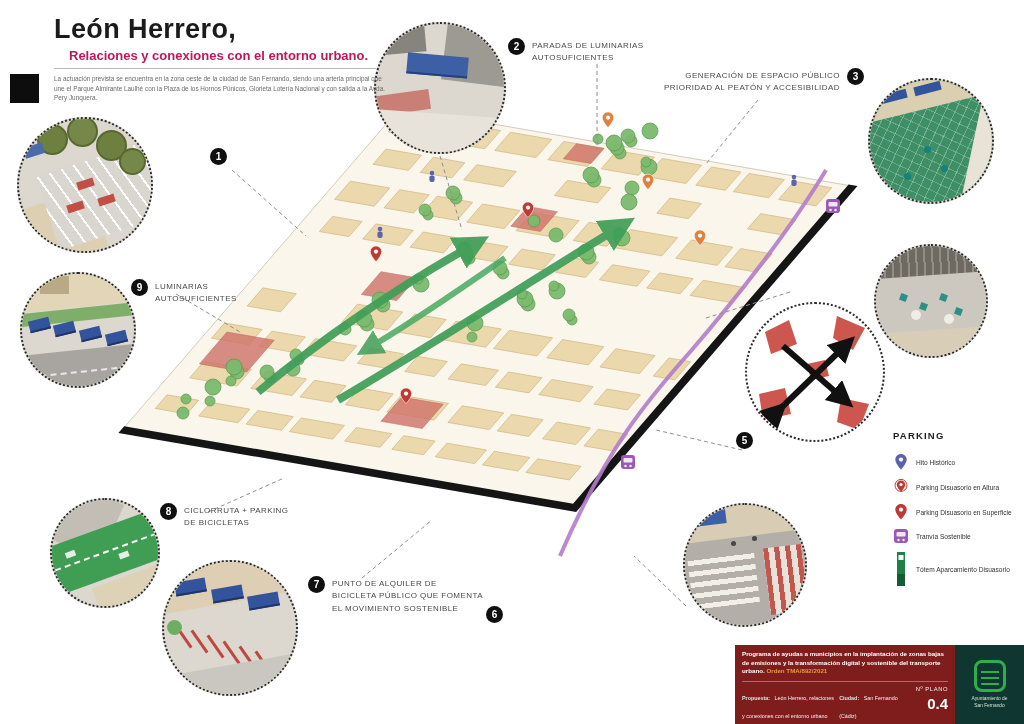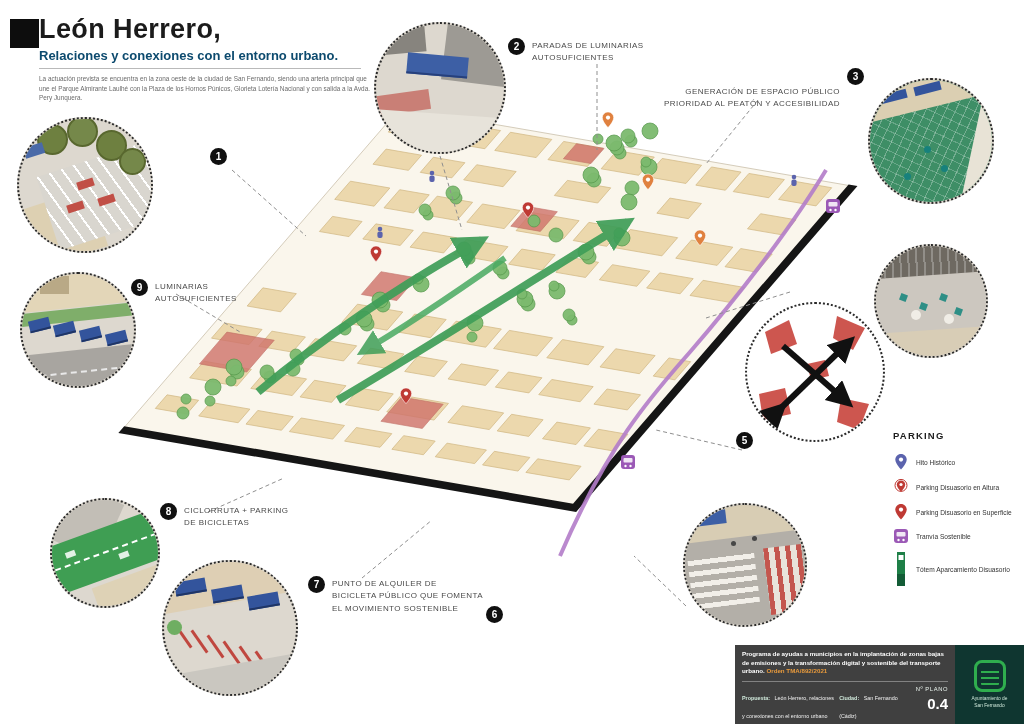--- a/index.html
+++ b/index.html
@@ -1,44 +1,44 @@
 <!DOCTYPE html>
 <html><head>
 <meta charset="utf-8">
 <style>
   html,body{margin:0;padding:0;background:#fff;}
   .board{position:relative;width:1024px;height:724px;background:#ffffff;overflow:hidden;
          font-family:"Liberation Sans",sans-serif;color:#222;}
   
-  .header{position:absolute;left:10px;top:14px;display:flex;gap:0;z-index:6;}
+  .header{position:absolute;left:10px;top:14px;display:flex;gap:15px;z-index:6;align-items:flex-end;}
   .logo-sq{width:29px;height:29px;background:#0d0d0d;margin-top:5px;}
   .header h1{font-size:27px;margin:0;color:#1b1b1b;font-weight:bold;letter-spacing:.4px;}
-  .header h2{font-size:13px;margin:3px 0 0;color:#0c4a6e;font-weight:bold;}
+  .header h2{font-size:13px;margin:3px 15px 0;color:#be185d;font-weight:bold;}
   .rule{width:322px;height:1px;background:#b9b9b9;margin:5px 0 5px;}
   .intro{width:338px;font-size:6.4px;line-height:1.5;color:#6a6a6a;margin:0;}
   
   .callout{position:absolute;display:flex;gap:7px;align-items:flex-start;z-index:6;}
   .callout .badge{width:17px;height:17px;border-radius:50%;background:#101010;color:#fff;
     font-size:10px;font-weight:bold;display:flex;align-items:center;justify-content:center;flex:0 0 17px;}
   .callout .lbl{font-size:8px;letter-spacing:.45px;color:#4a4a4a;line-height:1.55;
     white-space:pre-line;padding-top:2px;font-weight:500;}
-  .callout.r .lbl{flex:1;text-align:right;margin-top:16px;}
+  .callout.r .lbl{flex:1;text-align:right;}
   
   .circ{position:absolute;border-radius:50%;border:2.6px dotted #2b2b2b;overflow:hidden;
     background:#ddd8cf;box-sizing:border-box;z-index:5;}
   .ph{position:absolute;}
   
   .legend{position:absolute;z-index:6;}
   .leg-title{font-size:9.5px;font-weight:bold;letter-spacing:1.2px;color:#1e1e1e;margin-bottom:13px;}
   .leg-item{display:flex;align-items:center;gap:8px;margin-bottom:9px;}
   .leg-icon{width:15px;display:flex;justify-content:center;flex:0 0 15px;}
   .leg-item .ll{font-size:6.6px;color:#333;}
   
   .footer{position:absolute;display:flex;z-index:7;}
-  .f-left{background:#404040;color:#fff;width:244px;padding:5px 7px 20px;box-sizing:border-box;}
+  .f-left{background:#7f1d1d;color:#fff;width:244px;padding:5px 7px 20px;box-sizing:border-box;}
   .f-program{font-size:6.2px;line-height:1.4;font-weight:bold;}
   .f-order{color:#e89a3c;}
   .f-fields{display:flex;margin-top:5px;padding-top:4px;border-top:1px solid rgba(255,255,255,.35);gap:5px;}
   .f-col div{margin-bottom:3px;}
   .f-lab{color:#cfe8da;font-size:5.4px;font-weight:bold;}
   .f-val{font-size:5.4px;color:#ffffff;opacity:.92;line-height:1.35;}
   .f-plano{text-align:right;}
   .f-plano-lab{font-size:5.8px;letter-spacing:.6px;color:#eaf4ee;}
   .f-plano-val{font-size:15px;font-weight:bold;color:#fff;}
   .f-logo{background:#0f3630;width:77px;display:flex;flex-direction:column;align-items:center;justify-content:center;gap:4px;}

